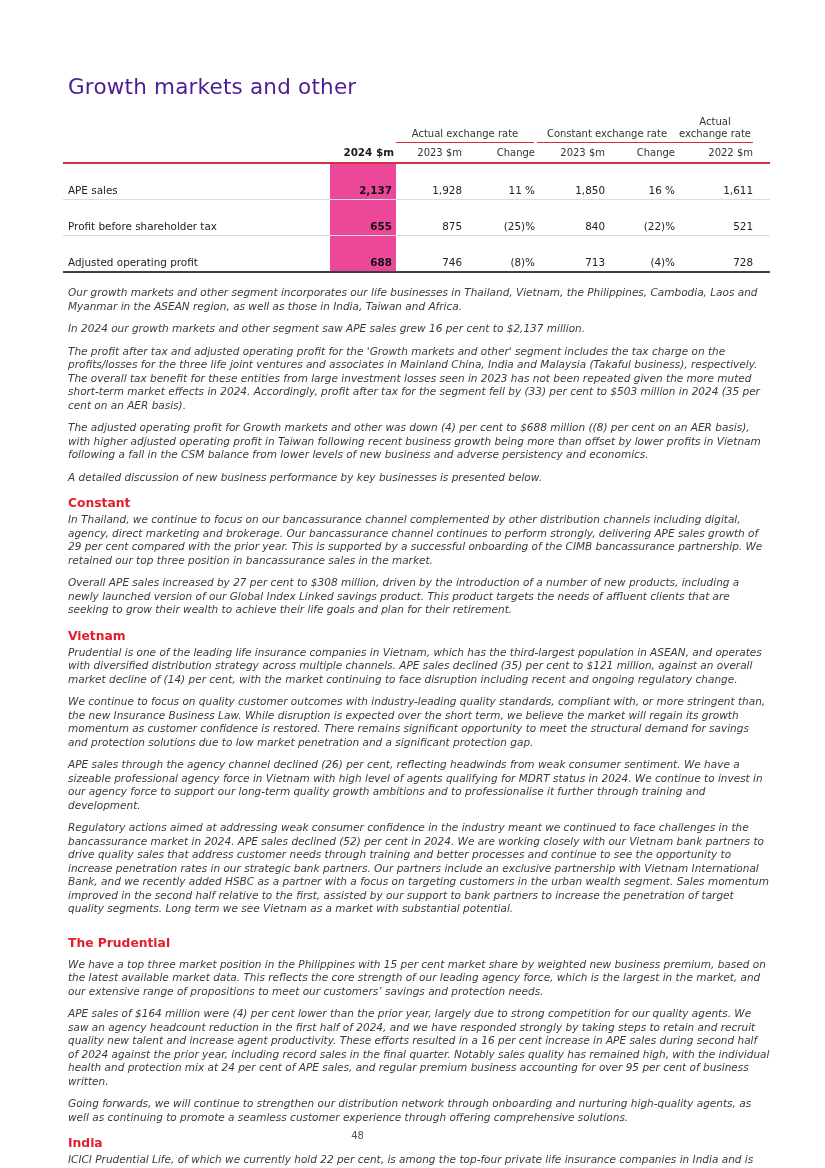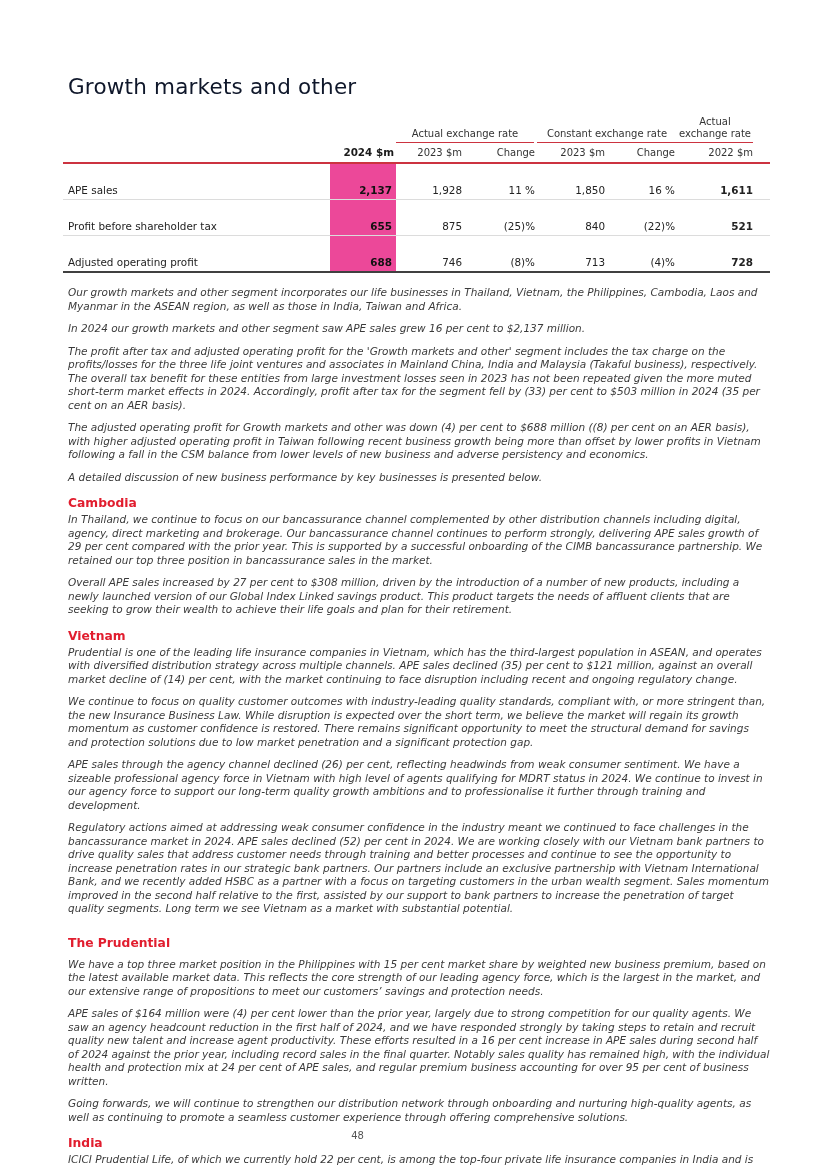--- a/index.html
+++ b/index.html
@@ -7,21 +7,21 @@
     width:825px;height:1168px;position:relative;overflow:hidden;
     background:#ffffff;
     font-family:"DejaVu Sans", sans-serif;
     color:#3a3a3a;
     -webkit-font-smoothing:antialiased;
   }
   .content{position:absolute;left:63px;top:0;width:707px;}
   .page-title{
     margin:74px 0 16px 0;padding-left:5px;
     font-size:21.5px;font-weight:400;letter-spacing:.2px;
-    color:#0f172a;
+    color:#4c1d95;
   }
   
   table.fin{
     width:707px;margin-top:17px;
     border-collapse:separate;border-spacing:0;table-layout:fixed;
     font-size:10.4px;color:#222;
   }
   table.fin col.c-label{width:267px;}
   table.fin col.c-2024{width:66px;}
   table.fin col.c-a23{width:68px;}
@@ -41,21 +41,21 @@
     font-size:10px;color:#333;vertical-align:bottom;
   }
   .colh.bold{font-weight:bold;color:#1a1a1a;font-size:10.4px;}
   .colh.pad-r{padding-right:17px;}
   td{
     text-align:right;padding:20px 2px 3px 0;
     border-bottom:1px solid #dcdcdc;white-space:nowrap;
   }
   td.lbl{text-align:left;padding-left:5px;}
   td.y2024{background:#ec4899;font-weight:bold;color:#111;padding-right:4px;}
-  td.pad-r{padding-right:17px;font-weight:bold;}
+  td.pad-r{padding-right:17px;}
   tr.last td{border-bottom:2px solid #404040;}
   
   p{
     margin:9px 0 0 0;padding-left:5px;
     font-size:10.5px;line-height:13.5px;color:#3a3a3a;font-style:italic;
   }
   p.lead{margin-top:13px;}
   h2{
     margin:12px 0 0 0;padding-left:5px;
     font-size:12.3px;font-weight:bold;color:#e11d2e;
@@ -140,21 +140,21 @@
 
   <div>
     <p class="lead">Our growth markets and other segment incorporates our life businesses in Thailand, Vietnam, the Philippines, Cambodia, Laos and Myanmar in the ASEAN region, as well as those in India, Taiwan and Africa.</p>
     <p>In 2024 our growth markets and other segment saw APE sales grew 16 per cent to $2,137 million.</p>
     <p>The profit after tax and adjusted operating profit for the 'Growth markets and other' segment includes the tax charge on the profits/losses for the three life joint ventures and associates in Mainland China, India and Malaysia (Takaful business), respectively. The overall tax benefit for these entities from large investment losses seen in 2023 has not been repeated given the more muted short-term market effects in 2024. Accordingly, profit after tax for the segment fell by (33) per cent to $503 million in 2024 (35 per cent on an AER basis).</p>
     <p>The adjusted operating profit for Growth markets and other was down (4) per cent to $688 million ((8) per cent on an AER basis), with higher adjusted operating profit in Taiwan following recent business growth being more than offset by lower profits in Vietnam following a fall in the CSM balance from lower levels of new business and adverse persistency and economics.</p>
     <p>A detailed discussion of new business performance by key businesses is presented below.</p>
   </div>
 
   <div class="section">
-    <h2>Cambodia</h2>
+    <h2>Constant</h2>
     <p class="first">In Thailand, we continue to focus on our bancassurance channel complemented by other distribution channels including digital, agency, direct marketing and brokerage. Our bancassurance channel continues to perform strongly, delivering APE sales growth of 29 per cent compared with the prior year. This is supported by a successful onboarding of the CIMB bancassurance partnership. We retained our top three position in bancassurance sales in the market.</p>
     <p>Overall APE sales increased by 27 per cent to $308 million, driven by the introduction of a number of new products, including a newly launched version of our Global Index Linked savings product. This product targets the needs of affluent clients that are seeking to grow their wealth to achieve their life goals and plan for their retirement.</p>
   </div>
 
   <div class="section">
     <h2>Vietnam</h2>
     <p class="first">Prudential is one of the leading life insurance companies in Vietnam, which has the third-largest population in ASEAN, and operates with diversified distribution strategy across multiple channels. APE sales declined (35) per cent to $121 million, against an overall market decline of (14) per cent, with the market continuing to face disruption including recent and ongoing regulatory change.</p>
     <p>We continue to focus on quality customer outcomes with industry-leading quality standards, compliant with, or more stringent than, the new Insurance Business Law. While disruption is expected over the short term, we believe the market will regain its growth momentum as customer confidence is restored. There remains significant opportunity to meet the structural demand for savings and protection solutions due to low market penetration and a significant protection gap.</p>
     <p>APE sales through the agency channel declined (26) per cent, reflecting headwinds from weak consumer sentiment. We have a sizeable professional agency force in Vietnam with high level of agents qualifying for MDRT status in 2024. We continue to invest in our agency force to support our long-term quality growth ambitions and to professionalise it further through training and development.</p>
     <p>Regulatory actions aimed at addressing weak consumer confidence in the industry meant we continued to face challenges in the bancassurance market in 2024. APE sales declined (52) per cent in 2024. We are working closely with our Vietnam bank partners to drive quality sales that address customer needs through training and better processes and continue to see the opportunity to increase penetration rates in our strategic bank partners. Our partners include an exclusive partnership with Vietnam International Bank, and we recently added HSBC as a partner with a focus on targeting customers in the urban wealth segment. Sales momentum improved in the second half relative to the first, assisted by our support to bank partners to increase the penetration of target quality segments. Long term we see Vietnam as a market with substantial potential.</p>

